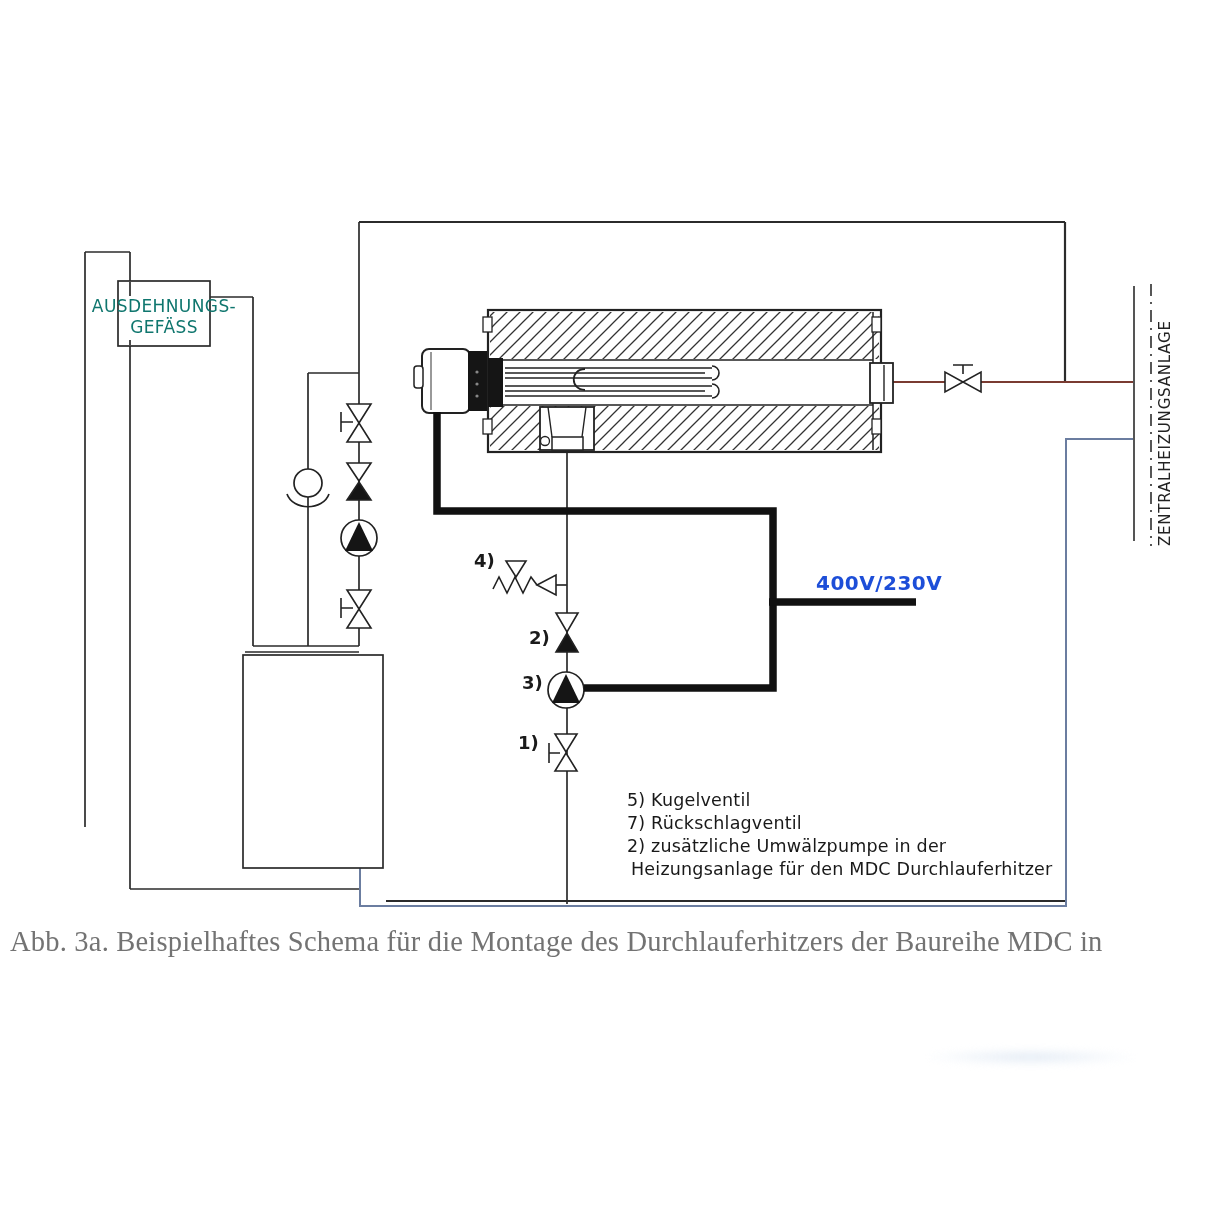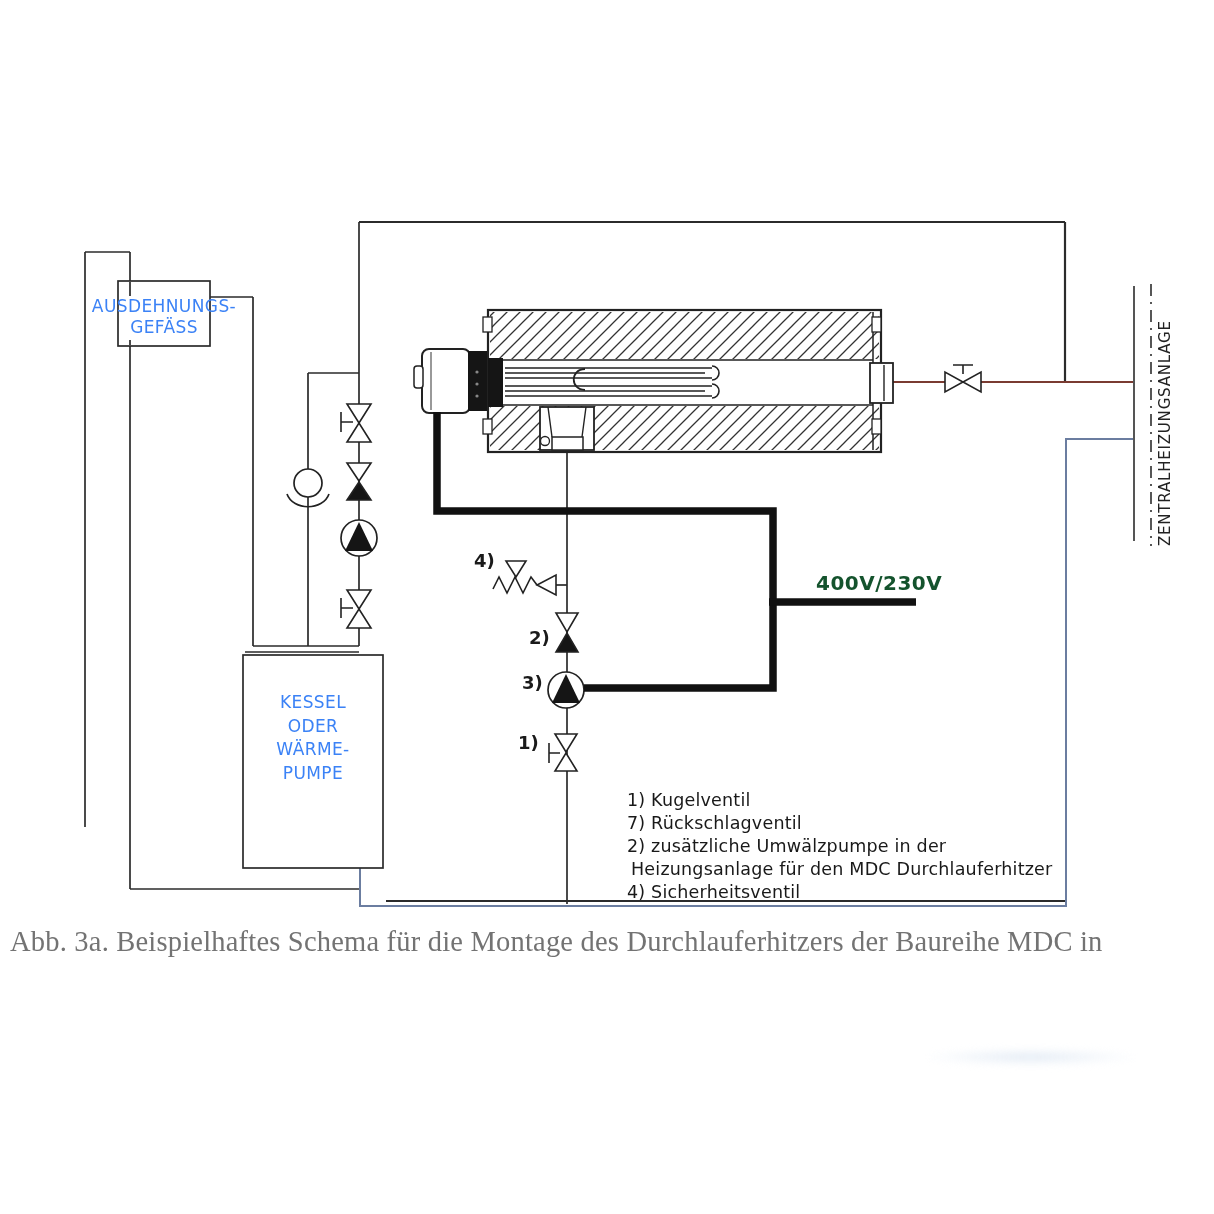--- a/index.html
+++ b/index.html
@@ -1,27 +1,27 @@
 <!DOCTYPE html>
 <html><head>
 <meta charset="utf-8">
 <style>
   html,body{margin:0;padding:0;background:#ffffff;}
   body{width:1214px;height:1214px;position:relative;overflow:hidden;
        font-family:"DejaVu Sans",sans-serif;color:#1c1c1c;}
   #stage{position:absolute;left:0;top:0;width:1214px;height:1214px;}
   svg{position:absolute;left:0;top:0;}
-  .lbl{position:absolute;color:#3b82f6;letter-spacing:.4px;line-height:1.22;}
+  .lbl{position:absolute;color:#0f766e;letter-spacing:.4px;line-height:1.22;}
   .lbl-center{text-align:center;}
   .pre{white-space:pre-line;}
   #lbl-expansion{left:84px;top:296px;width:160px;font-size:17px;line-height:21px;}
   #lbl-kessel{left:253px;top:691px;width:120px;font-size:17px;line-height:23.5px;}
   #lbl-zha{left:1156px;top:288px;height:258px;font-size:15px;letter-spacing:.8px;
            writing-mode:vertical-rl;transform:rotate(180deg);white-space:nowrap;color:#222;}
-  #lbl-voltage{left:816px;top:571px;font-size:20px;font-weight:bold;letter-spacing:.5px;color:#14532d;}
+  #lbl-voltage{left:816px;top:571px;font-size:20px;font-weight:bold;letter-spacing:.5px;color:#1d4ed8;}
   .callout{position:absolute;font-size:18px;font-weight:600;color:#1a1a1a;}
   #callout-4{left:474px;top:550px;}
   #callout-2{left:529px;top:627px;}
   #callout-3{left:522px;top:672px;}
   #callout-1{left:518px;top:732px;}
   #legend{left:627px;top:789px;width:440px;font-size:17.5px;letter-spacing:.2px;color:#191919;}
   #legend .legend-line{line-height:23px;}
   #legend .indent{padding-left:4px;}
   #caption{left:10px;top:924px;width:1200px;font-family:"Liberation Serif",serif;
            font-size:28.5px;line-height:35.5px;color:#737373;letter-spacing:.2px;}
@@ -165,40 +165,35 @@
     <polygon points="981,372 981,392 963,382"></polygon>
     <path d="M953,365 H973 M963,365 V374" fill="none"></path>
   </g>
 </svg>
 
 <div class="lbl lbl-center" id="lbl-expansion">
   <span style="display:block">AUSDEHNUNGS-</span>
   <span style="display:block">GEFÄSS</span>
 </div>
 
-<div class="lbl lbl-center pre" id="lbl-kessel">KESSEL
-ODER
-WÄRME-
-PUMPE</div>
 
 <div class="lbl" id="lbl-zha">ZENTRALHEIZUNGSANLAGE</div>
 
 <div class="lbl" id="lbl-voltage">400V/230V</div>
 
 <div class="callout" id="callout-4">4)</div>
 <div class="callout" id="callout-2">2)</div>
 <div class="callout" id="callout-3">3)</div>
 <div class="callout" id="callout-1">1)</div>
 
 <div class="lbl" id="legend">
-  <div class="legend-line">1) Kugelventil</div>
+  <div class="legend-line">5) Kugelventil</div>
   <div class="legend-line">7) Rückschlagventil</div>
   <div class="legend-line">2) zusätzliche Umwälzpumpe in der</div>
   <div class="legend-line indent">Heizungsanlage für den MDC Durchlauferhitzer</div>
-  <div class="legend-line">4) Sicherheitsventil</div>
 </div>
 
 <div class="lbl" id="caption">
   <span style="display:block">Abb. 3a. Beispielhaftes Schema für die Montage des Durchlauferhitzers der Baureihe MDC in</span>
 </div>
 
 <div id="smudge"></div>
 
 </div>
 

